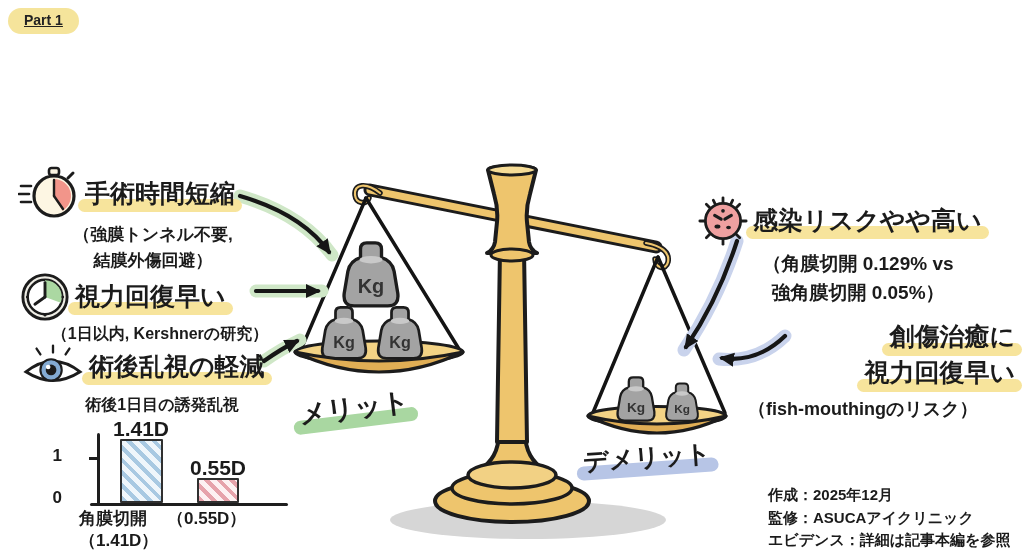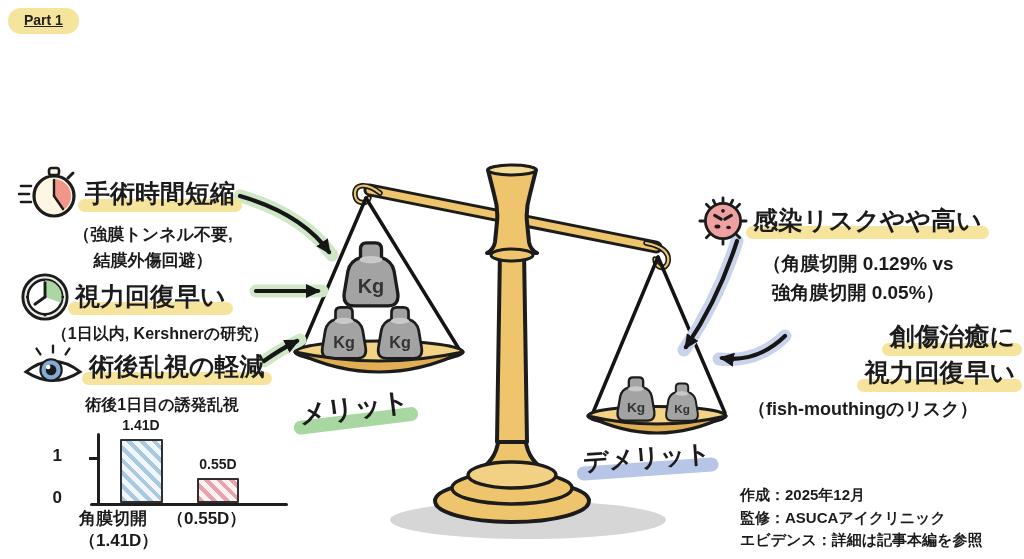--- a/index.html
+++ b/index.html
@@ -27,28 +27,28 @@
   .chart{position:absolute;left:30px;top:415px;width:300px;height:144px;font-weight:bold;}
   .axis-y{position:absolute;left:67px;top:18px;width:3px;height:73px;background:#1e1e1e;border-radius:2px;}
   .axis-x{position:absolute;left:60px;top:88px;width:198px;height:3px;background:#1e1e1e;border-radius:2px;}
   .ytick{position:absolute;width:18px;text-align:right;font-size:17px;}
   .yt1{left:14px;top:31px;}
   .yt0{left:14px;top:73px;}
   .ytickmark{position:absolute;left:59px;top:42px;width:9px;height:3px;background:#1e1e1e;}
   .bar{position:absolute;bottom:56px;box-sizing:border-box;border:2.5px solid #303030;border-radius:1px;}
   .bar-blue{left:90px;width:43px;background:repeating-linear-gradient(45deg,#a9c9e2 0 4px,#f0f6fb 4px 9px);}
   .bar-pink{left:167px;width:42px;background:repeating-linear-gradient(45deg,#e6a3ab 0 4px,#fdf1f2 4px 9px);}
-  .bar-label{position:absolute;width:70px;text-align:center;font-size:14px;}
+  .bar-label{position:absolute;width:70px;text-align:center;font-size:21px;}
   .bl1{left:76px;top:2px;}
   .bl2{left:153px;top:41px;}
   .xlab{position:absolute;top:93px;width:112px;font-size:17px;line-height:1.3;}
   .x1{left:49px;}
   .x2{left:137px;}
   
-  .footer{position:absolute;left:740px;top:484px;font-size:15px;font-weight:bold;line-height:1.5;}
+  .footer{position:absolute;left:768px;top:484px;font-size:15px;font-weight:bold;line-height:1.5;}
 </style>
 </head>
 <body>
 
 <div class="canvas">
 
   <svg class="scene" viewBox="0 0 1024 559">
     <defs>
       <marker id="ah" markerWidth="22" markerHeight="18" refX="12" refY="7" orient="auto" markerUnits="userSpaceOnUse">
         <path d="M0,0 L15,7 L0,14 Z" fill="#161616"></path>

